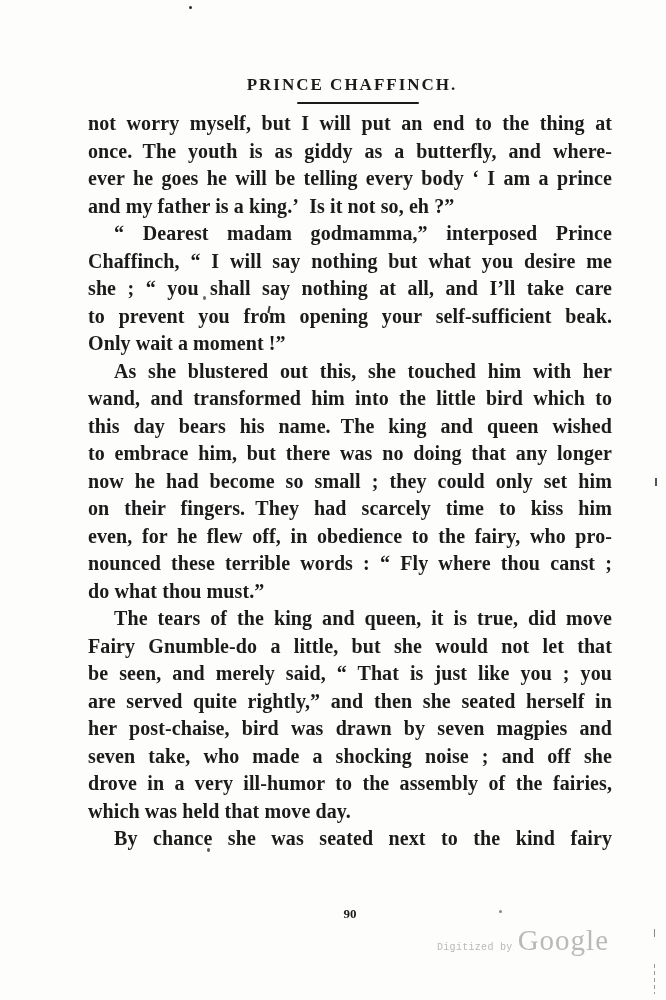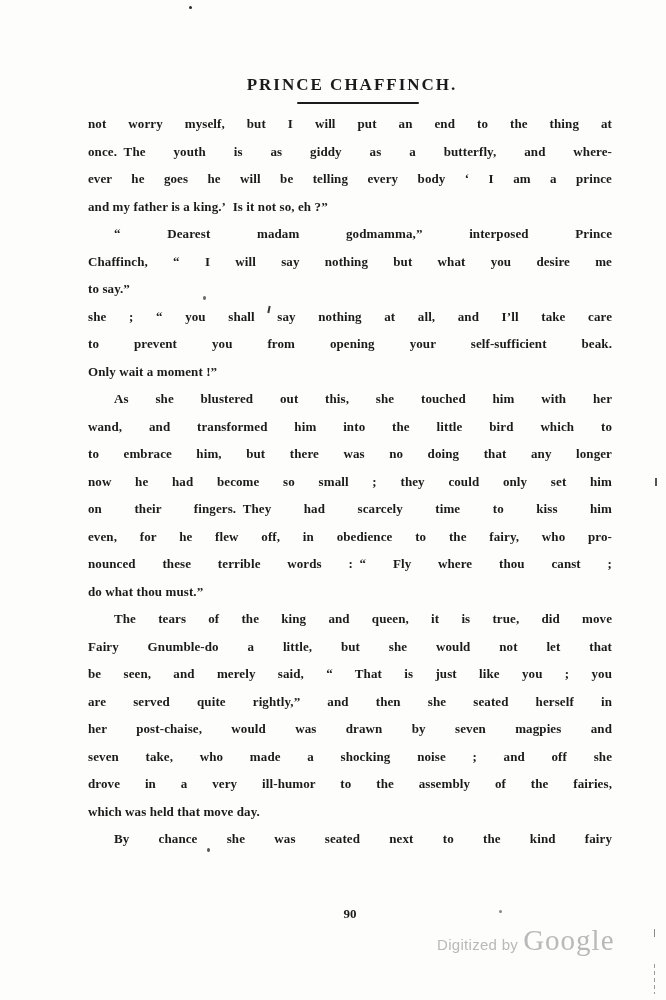--- a/index.html
+++ b/index.html
@@ -29,21 +29,21 @@
   .head-rule {
     position: absolute;
     top: 102px; left: 297px;
     width: 122px; height: 2px;
     background: var(--ink);
     border-radius: 1px;
   }
   .body-text {
     position: absolute;
     top: 110px; left: 88px; width: 524px;
-    font-size: 13px;
+    font-size: 20px;
     font-weight: bold;
     line-height: 27.5px;
     letter-spacing: 0.1px;
     color: var(--ink);
   }
   .line {
     height: 27.5px;
     text-align: justify;
     text-align-last: justify;
     text-justify: inter-word;
@@ -62,22 +62,22 @@
   .watermark {
     position: absolute;
     top: 924px; left: 437px;
     display: flex;
     align-items: baseline;
     gap: 5px;
     color: var(--wm);
     white-space: nowrap;
   }
   .wm-prefix {
-    font-family: Liberation Sans, sans-serif;
-    font-size: 15px;
+    font-family: Liberation Mono, monospace;
+    font-size: 10px;
     letter-spacing: 0.3px;
   }
   .wm-logo {
     font-family: "Liberation Serif", "DejaVu Serif", serif;
     font-size: 29px;
     font-weight: normal;
     letter-spacing: 1px;
   }
   
   .artifact { position: absolute; background: #444; }
@@ -100,37 +100,37 @@
 
   <div class="head-rule"></div>
 
   <div class="body-text">
       <div class="line">not worry myself, but I will put an end to the thing at</div>
       <div class="line">once. The youth is as giddy as a butterfly, and where-</div>
       <div class="line">ever he goes he will be telling every body ‘ I am a prince</div>
       <div class="line last">and my father is a king.’ Is it not so, eh ?”</div>
       <div class="line indent">“ Dearest madam godmamma,” interposed Prince</div>
       <div class="line">Chaffinch, “ I will say nothing but what you desire me</div>
-      <div class="line last">to say.”</div>
       <div class="line">she ; “ you shall say nothing at all, and I’ll take care</div>
       <div class="line">to prevent you from opening your self-sufficient beak.</div>
       <div class="line last">Only wait a moment !”</div>
       <div class="line indent">As she blustered out this, she touched him with her</div>
       <div class="line">wand, and transformed him into the little bird which to</div>
+      <div class="line">this day bears his name. The king and queen wished</div>
       <div class="line">to embrace him, but there was no doing that any longer</div>
       <div class="line">now he had become so small ; they could only set him</div>
       <div class="line">on their fingers. They had scarcely time to kiss him</div>
       <div class="line">even, for he flew off, in obedience to the fairy, who pro-</div>
       <div class="line">nounced these terrible words : “ Fly where thou canst ;</div>
       <div class="line last">do what thou must.”</div>
       <div class="line indent">The tears of the king and queen, it is true, did move</div>
       <div class="line">Fairy Gnumble-do a little, but she would not let that</div>
       <div class="line">be seen, and merely said, “ That is just like you ; you</div>
       <div class="line">are served quite rightly,” and then she seated herself in</div>
-      <div class="line">her post-chaise, would was drawn by seven magpies and</div>
+      <div class="line">her post-chaise, bird was drawn by seven magpies and</div>
       <div class="line">seven take, who made a shocking noise ; and off she</div>
       <div class="line">drove in a very ill-humor to the assembly of the fairies,</div>
       <div class="line last">which was held that move day.</div>
       <div class="line indent">By chance she was seated next to the kind fairy</div>
     </div>
 
   <div class="folio">90</div>
 
   <div class="watermark">
     <span class="wm-prefix">Digitized by</span>

